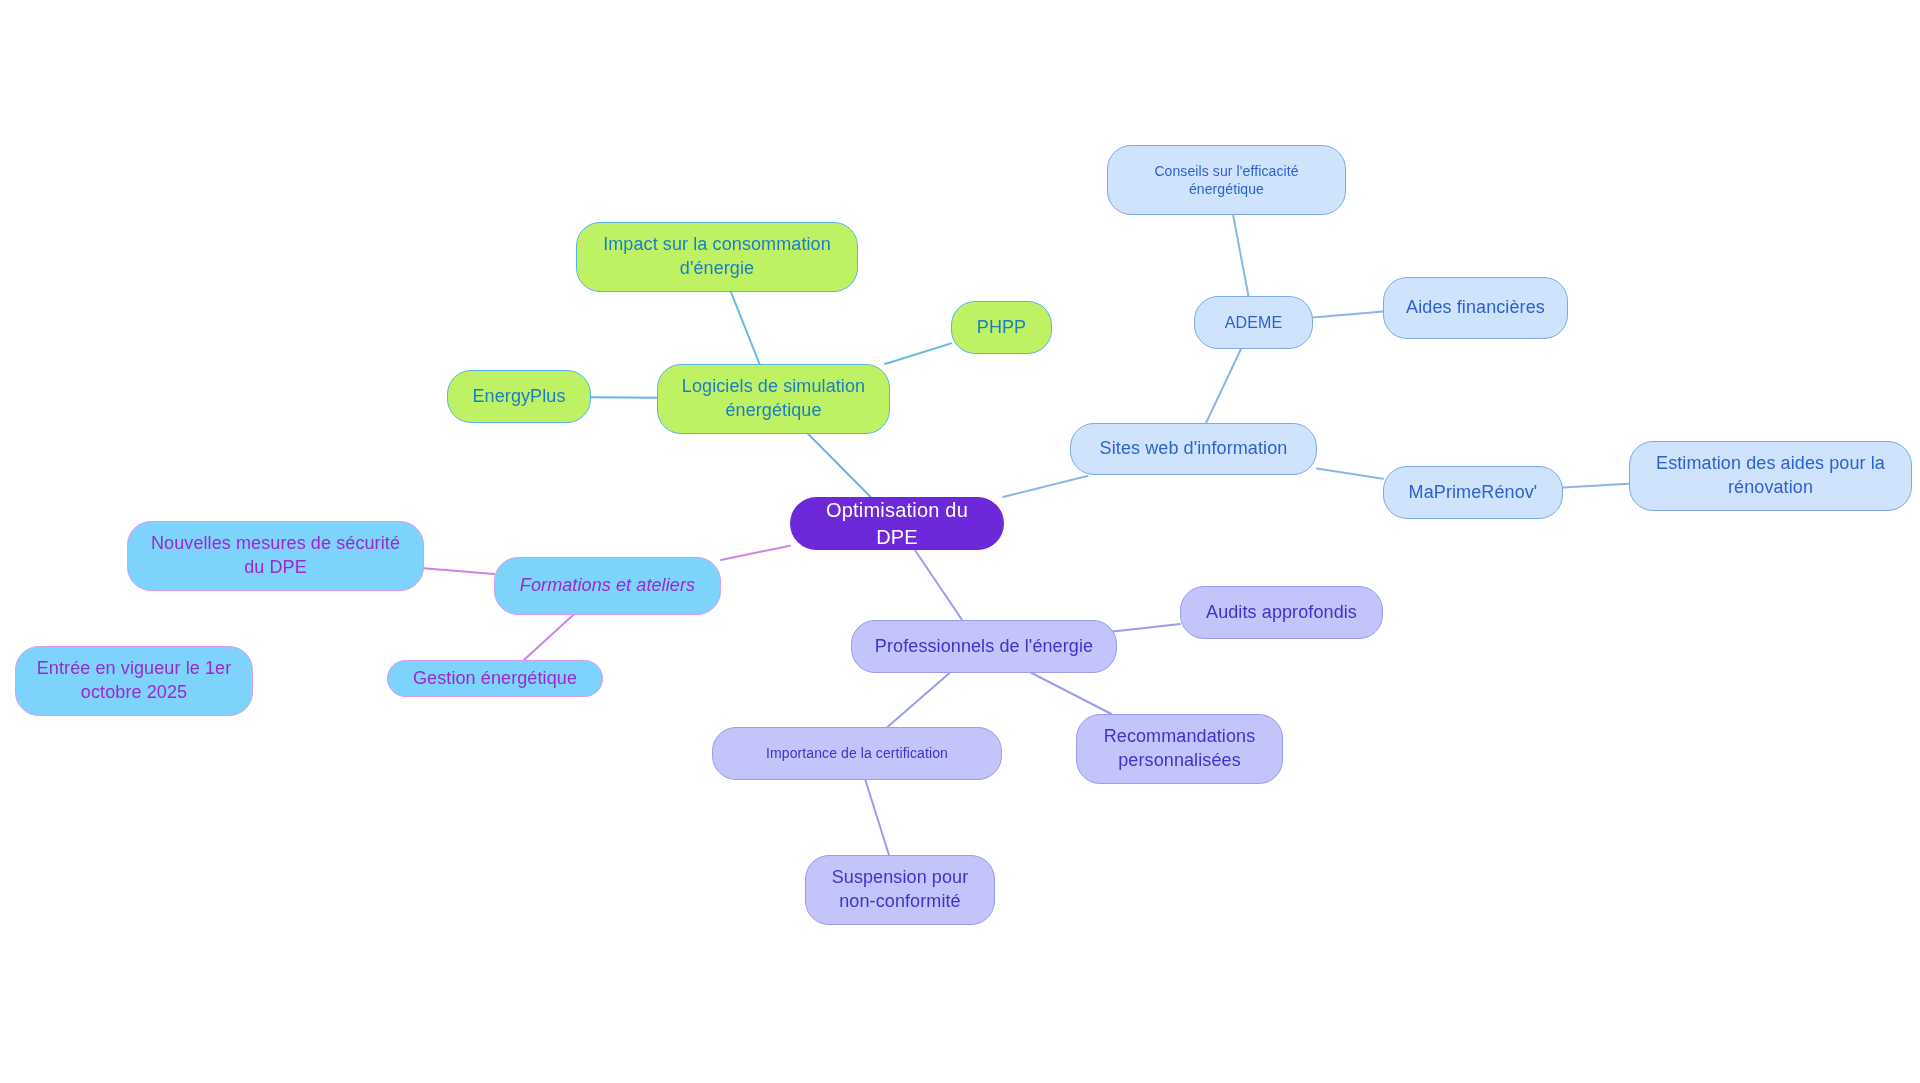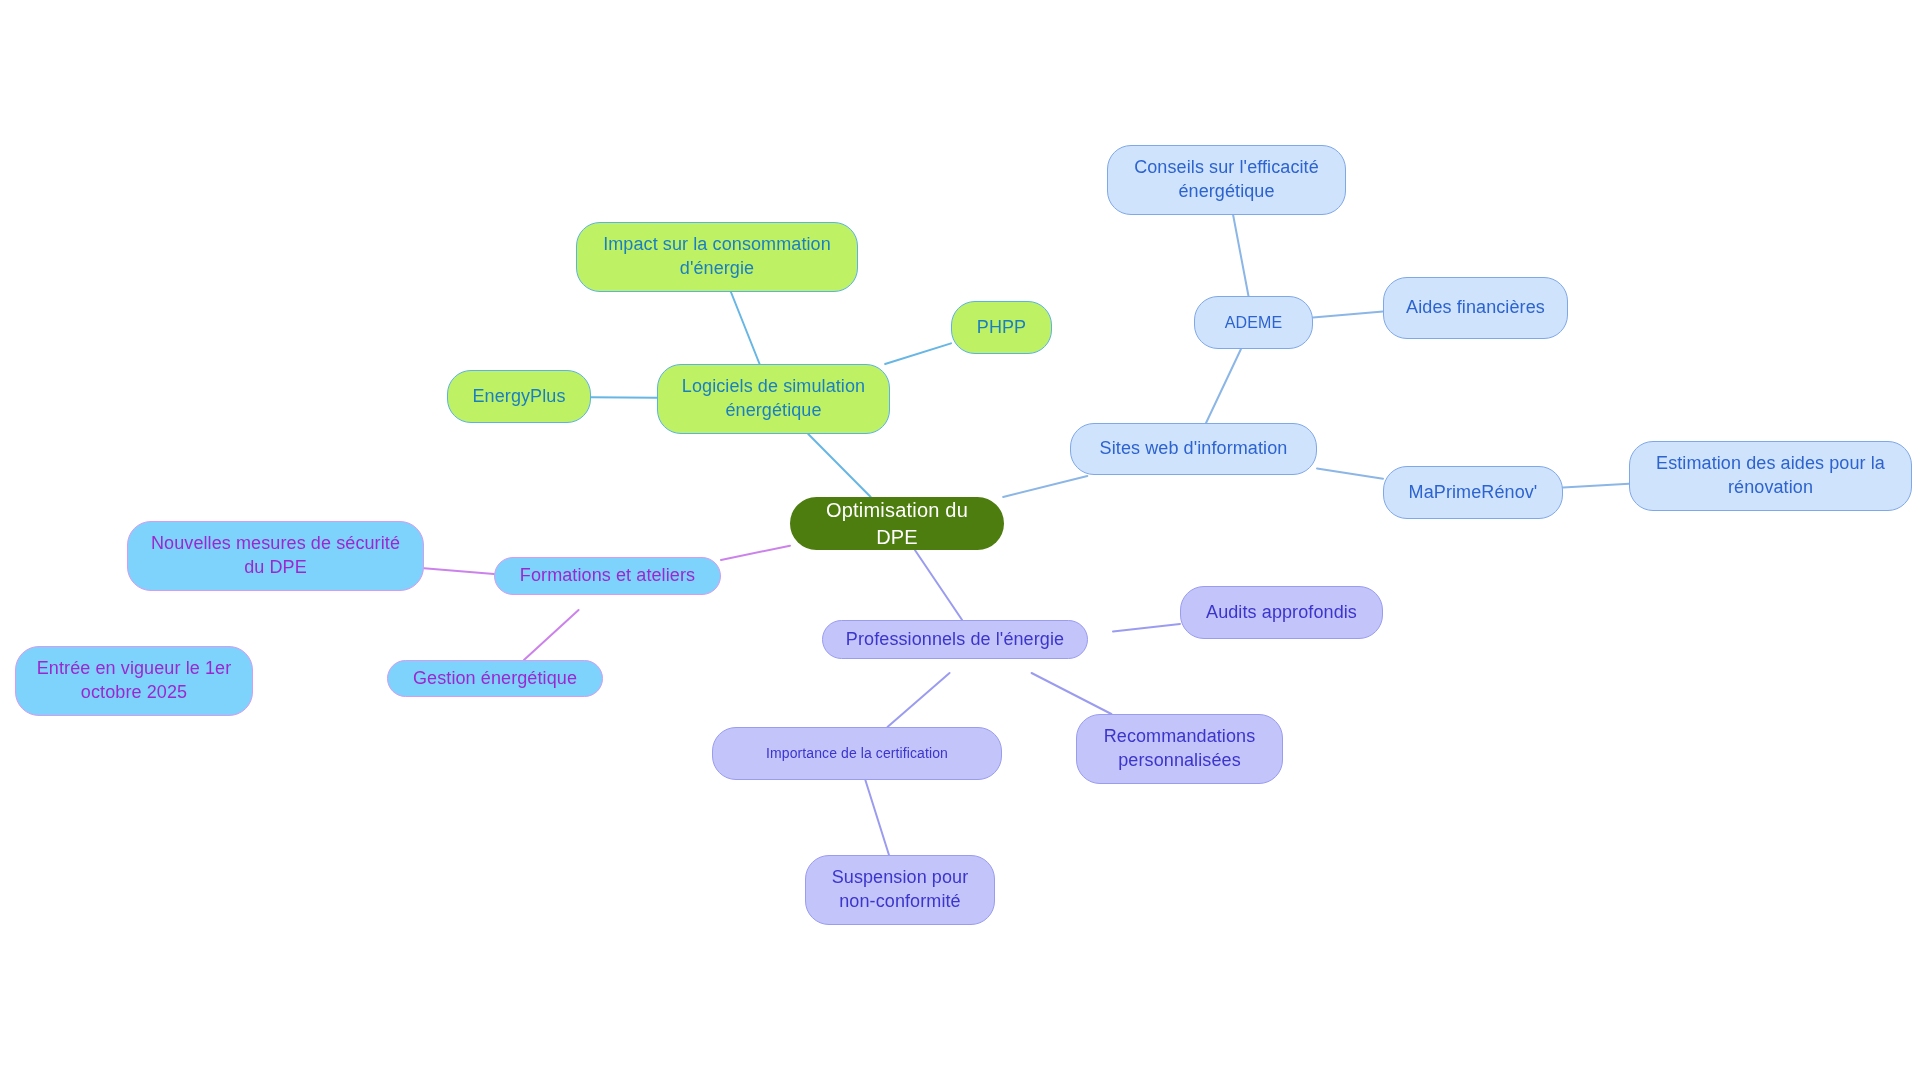--- a/index.html
+++ b/index.html
@@ -39,21 +39,21 @@
     line-height: 1.32;
     white-space: pre-line;
     padding: 4px 14px;
     letter-spacing: 0.1px;
   }
   .node.root {
     border-radius: 28px;
     border-width: 0;
     font-size: 20px;
     color: #ffffff;
-    background: #4d7c0f;
+    background: #6d28d9;
     letter-spacing: 0.2px;
   }
   .fam-blueA {
     background: #bef264;
     border-color: #59b3e6;
     color: #1a7fc1;
   }
   .fam-blueB {
     background: #cfe3fc;
     border-color: #7fa8e8;
@@ -97,33 +97,33 @@
   <div id="nodes">
       <div class="node root" style="left: 790px; top: 497px; width: 214px; height: 53px; font-size: 20px;">Optimisation du DPE</div>
       <div class="node fam-blueA" style="left: 657px; top: 364px; width: 233px; height: 70px; font-size: 18px;">Logiciels de simulation
 énergétique</div>
       <div class="node fam-blueA" style="left: 576px; top: 222px; width: 282px; height: 70px; font-size: 18px;">Impact sur la consommation
 d'énergie</div>
       <div class="node fam-blueA" style="left: 447px; top: 370px; width: 144px; height: 53px; font-size: 18px;">EnergyPlus</div>
       <div class="node fam-blueA" style="left: 951px; top: 301px; width: 101px; height: 53px; font-size: 18px;">PHPP</div>
       <div class="node fam-blueB" style="left: 1070px; top: 423px; width: 247px; height: 52px; font-size: 18px;">Sites web d'information</div>
       <div class="node fam-blueB" style="left: 1194px; top: 296px; width: 119px; height: 53px; font-size: 16px;">ADEME</div>
-      <div class="node fam-blueB" style="left: 1107px; top: 145px; width: 239px; height: 70px; font-size: 18px;">Conseils sur l'efficacité
+      <div class="node fam-blueB" style="left: 1107px; top: 145px; width: 239px; height: 70px; font-size: 14px;">Conseils sur l'efficacité
 énergétique</div>
       <div class="node fam-blueB" style="left: 1383px; top: 277px; width: 185px; height: 62px; font-size: 18px;">Aides financières</div>
       <div class="node fam-blueB" style="left: 1383px; top: 466px; width: 180px; height: 53px; font-size: 18px;">MaPrimeRénov'</div>
       <div class="node fam-blueB" style="left: 1629px; top: 441px; width: 283px; height: 70px; font-size: 18px;">Estimation des aides pour la
 rénovation</div>
-      <div class="node fam-violet" style="left: 822px; top: 620px; width: 266px; height: 39px; font-size: 18px;">Professionnels de l'énergie</div>
+      <div class="node fam-violet" style="left: 851px; top: 620px; width: 266px; height: 53px; font-size: 18px;">Professionnels de l'énergie</div>
       <div class="node fam-violet" style="left: 1180px; top: 586px; width: 203px; height: 53px; font-size: 18px;">Audits approfondis</div>
       <div class="node fam-violet" style="left: 1076px; top: 714px; width: 207px; height: 70px; font-size: 18px;">Recommandations
 personnalisées</div>
       <div class="node fam-violet" style="left: 712px; top: 727px; width: 290px; height: 53px; font-size: 14px;">Importance de la certification</div>
       <div class="node fam-violet" style="left: 805px; top: 855px; width: 190px; height: 70px; font-size: 18px;">Suspension pour
 non-conformité</div>
-      <div class="node fam-pink" style="left: 494px; top: 557px; width: 227px; height: 38px; font-size: 18px;">Formations et ateliers</div>
+      <div class="node fam-pink" style="left: 494px; top: 557px; width: 227px; height: 58px; font-size: 18px; font-style: italic;">Formations et ateliers</div>
       <div class="node fam-pink" style="left: 127px; top: 521px; width: 297px; height: 70px; font-size: 18px;">Nouvelles mesures de sécurité
 du DPE</div>
       <div class="node fam-pink" style="left: 15px; top: 646px; width: 238px; height: 70px; font-size: 18px;">Entrée en vigueur le 1er
 octobre 2025</div>
       <div class="node fam-pink" style="left: 387px; top: 660px; width: 216px; height: 37px; font-size: 18px;">Gestion énergétique</div>
     </div>
 </div>
 
 </body></html>

